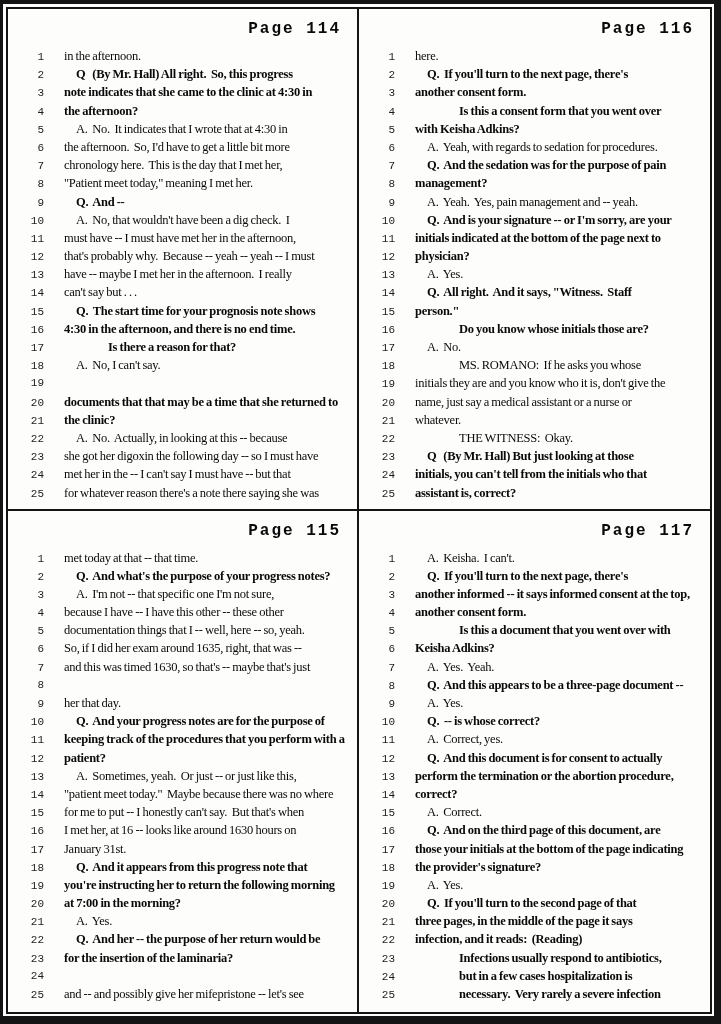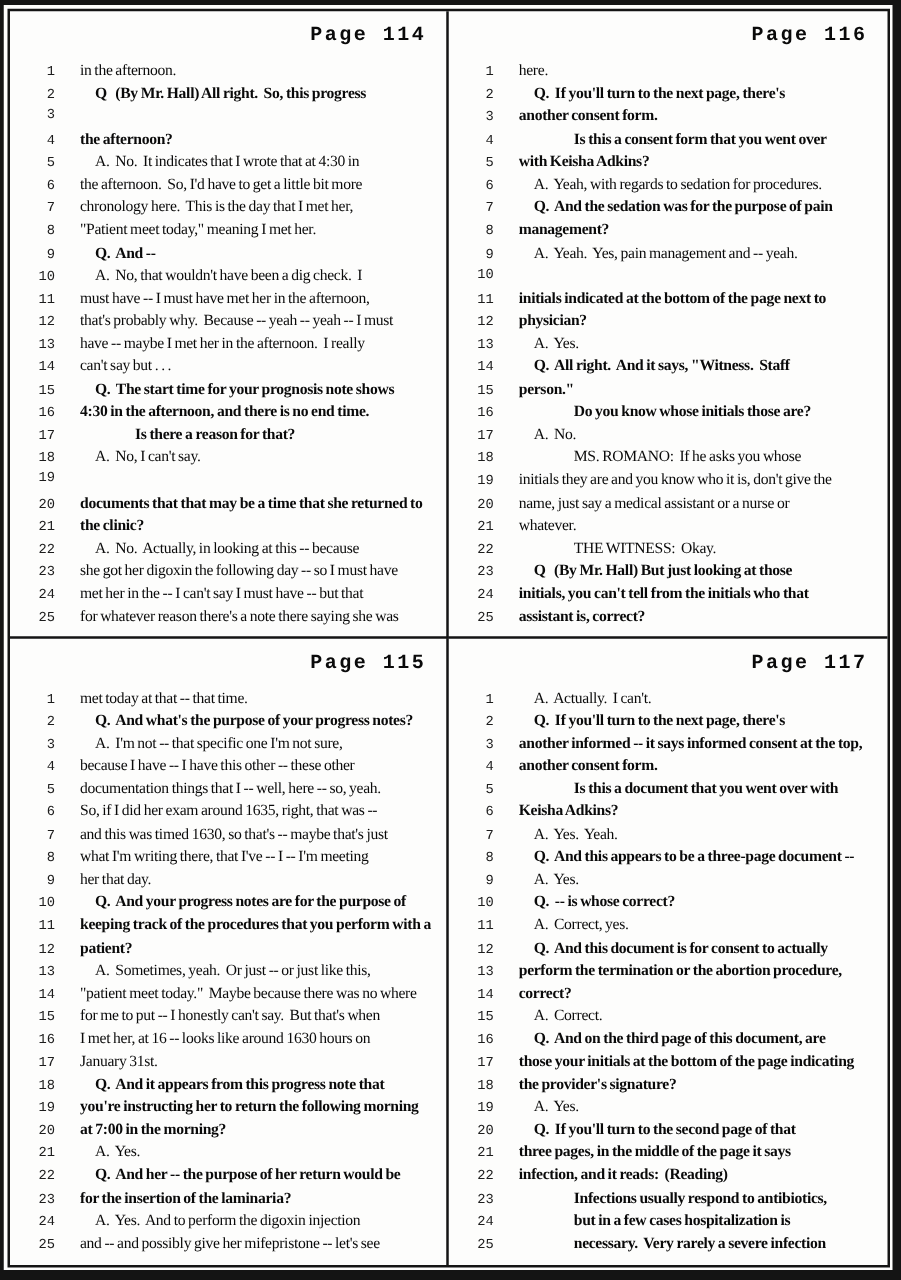--- a/index.html
+++ b/index.html
@@ -93,20 +93,21 @@
             <div class="line">
               <span class="num">1</span>
               <span class="txt">in the afternoon.</span>
             </div>
             <div class="line">
               <span class="num">2</span>
               <span class="txt b i1">Q   (By Mr. Hall) All right.  So, this progress</span>
             </div>
             <div class="line">
               <span class="num">3</span>
+              <span class="txt b">note indicates that she came to the clinic at 4:30 in</span>
             </div>
             <div class="line">
               <span class="num">4</span>
               <span class="txt b">the afternoon?</span>
             </div>
             <div class="line">
               <span class="num">5</span>
               <span class="txt i1">A.  No.  It indicates that I wrote that at 4:30 in</span>
             </div>
             <div class="line">
@@ -227,20 +228,21 @@
             <div class="line">
               <span class="num">8</span>
               <span class="txt b">management?</span>
             </div>
             <div class="line">
               <span class="num">9</span>
               <span class="txt i1">A.  Yeah.  Yes, pain management and -- yeah.</span>
             </div>
             <div class="line">
               <span class="num">10</span>
+              <span class="txt b i1">Q.  And is your signature -- or I'm sorry, are your</span>
             </div>
             <div class="line">
               <span class="num">11</span>
               <span class="txt b">initials indicated at the bottom of the page next to</span>
             </div>
             <div class="line">
               <span class="num">12</span>
               <span class="txt b">physician?</span>
             </div>
             <div class="line">
@@ -326,21 +328,20 @@
             <div class="line">
               <span class="num">6</span>
               <span class="txt">So, if I did her exam around 1635, right, that was --</span>
             </div>
             <div class="line">
               <span class="num">7</span>
               <span class="txt">and this was timed 1630, so that's -- maybe that's just</span>
             </div>
             <div class="line">
               <span class="num">8</span>
-              <span class="txt">what I'm writing there, that I've -- I -- I'm meeting</span>
             </div>
             <div class="line">
               <span class="num">9</span>
               <span class="txt">her that day.</span>
             </div>
             <div class="line">
               <span class="num">10</span>
               <span class="txt b i1">Q.  And your progress notes are for the purpose of</span>
             </div>
             <div class="line">
@@ -390,37 +391,36 @@
             <div class="line">
               <span class="num">22</span>
               <span class="txt b i1">Q.  And her -- the purpose of her return would be</span>
             </div>
             <div class="line">
               <span class="num">23</span>
               <span class="txt b">for the insertion of the laminaria?</span>
             </div>
             <div class="line">
               <span class="num">24</span>
-              <span class="txt i1">A.  Yes.  And to perform the digoxin injection</span>
             </div>
             <div class="line">
               <span class="num">25</span>
               <span class="txt">and -- and possibly give her mifepristone -- let's see</span>
             </div>
           </div>
   </section>
 
   <section class="cell">
     <header class="cell-head">
       <span class="page-title">Page 117</span>
     </header>
     <div class="lines">
             <div class="line">
               <span class="num">1</span>
-              <span class="txt i1">A.  Actually.  I can't.</span>
+              <span class="txt i1">A.  Keisha.  I can't.</span>
             </div>
             <div class="line">
               <span class="num">2</span>
               <span class="txt b i1">Q.  If you'll turn to the next page, there's</span>
             </div>
             <div class="line">
               <span class="num">3</span>
               <span class="txt b">another informed -- it says informed consent at the top,</span>
             </div>
             <div class="line">

